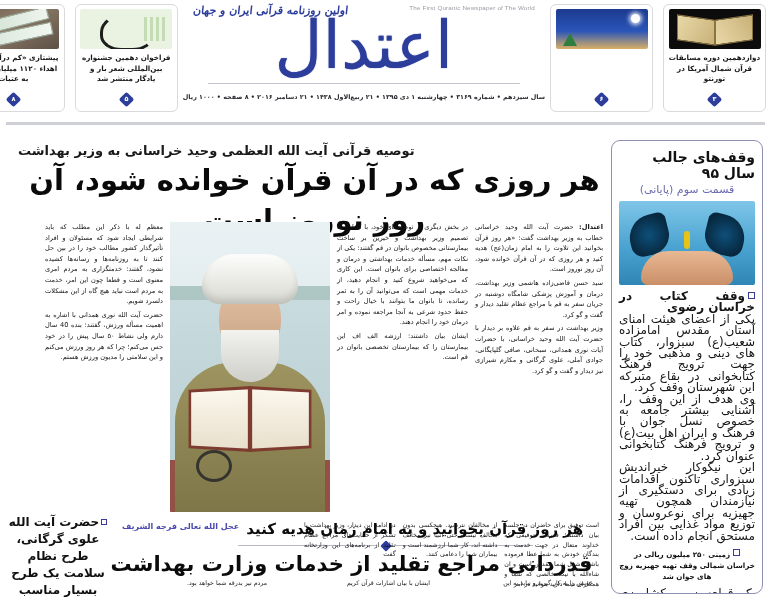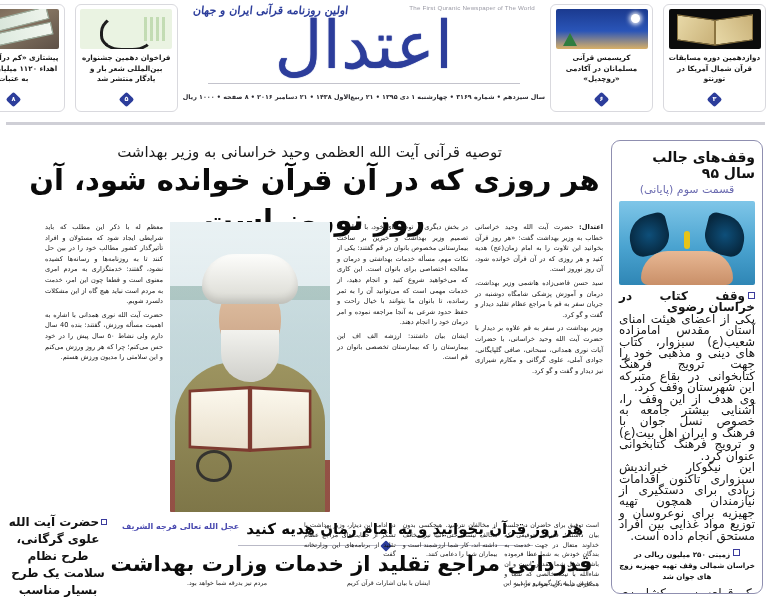--- a/index.html
+++ b/index.html
@@ -139,21 +139,21 @@
   }
 
   .masthead-rule{
     position:absolute;top:122px;left:6px;right:6px;height:3px;
     background:#cfcfd6;
   }
 
   
   .kicker{
     position:absolute;top:143px;right:170px;left:18px;
-    text-align:center;font-size:15px;color:#1a1a1a;font-weight:400;
+    text-align:left;font-size:13px;color:#1a1a1a;font-weight:700;
     direction:rtl;
   }
   .headline{
     position:absolute;top:160px;right:150px;left:8px;
     text-align:center;direction:rtl;
     font-size:29px;line-height:40px;font-weight:900;color:#0a0a0a;
     font-family:"DejaVu Sans","Liberation Sans",sans-serif;
     letter-spacing:-0.5px;
   }
 
@@ -341,21 +341,20 @@
       <div class="teaser">
         <div class="teaser-thumb art-quran"></div>
         <div class="teaser-text">دوازدهمین دوره مسابقات قرآن شمال آمریکا در تورنتو</div>
         <div class="teaser-page">
           <span class="page-diamond"><span>۳</span></span>
         </div>
       </div>
 
       <div class="teaser">
         <div class="teaser-thumb art-xmas"></div>
-        <div class="teaser-text">کریسمس قرآنی مسلمانان در آکادمی «روچدیل»</div>
         <div class="teaser-page">
           <span class="page-diamond"><span>۶</span></span>
         </div>
       </div>
 
     </div>
 
     <div class="nameplate">
       <div class="np-top">
         <div class="np-slogan-fa">اولین روزنامه قرآنی ایران و جهان</div>

